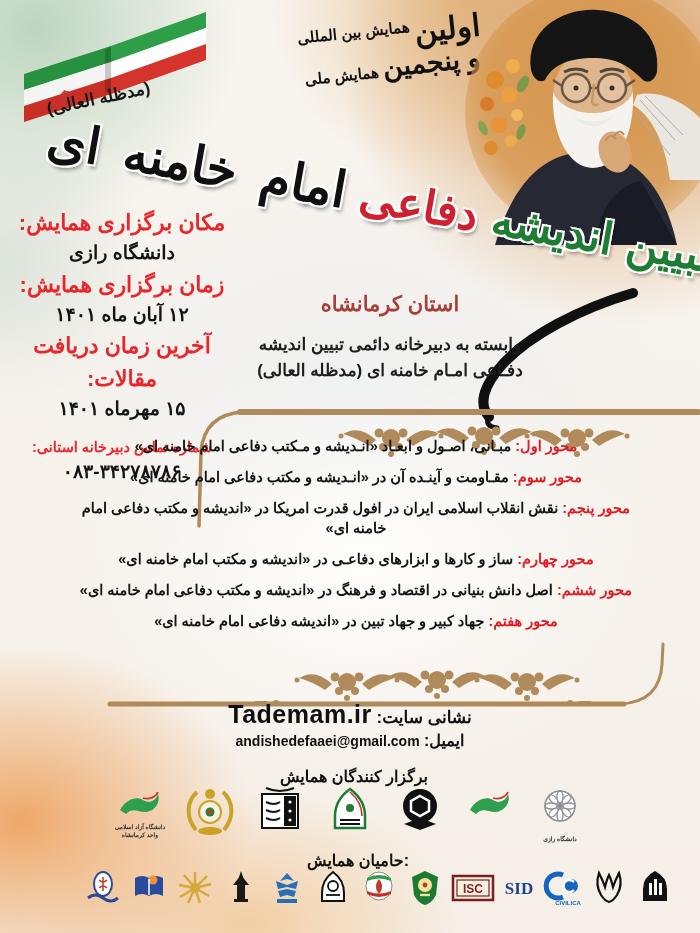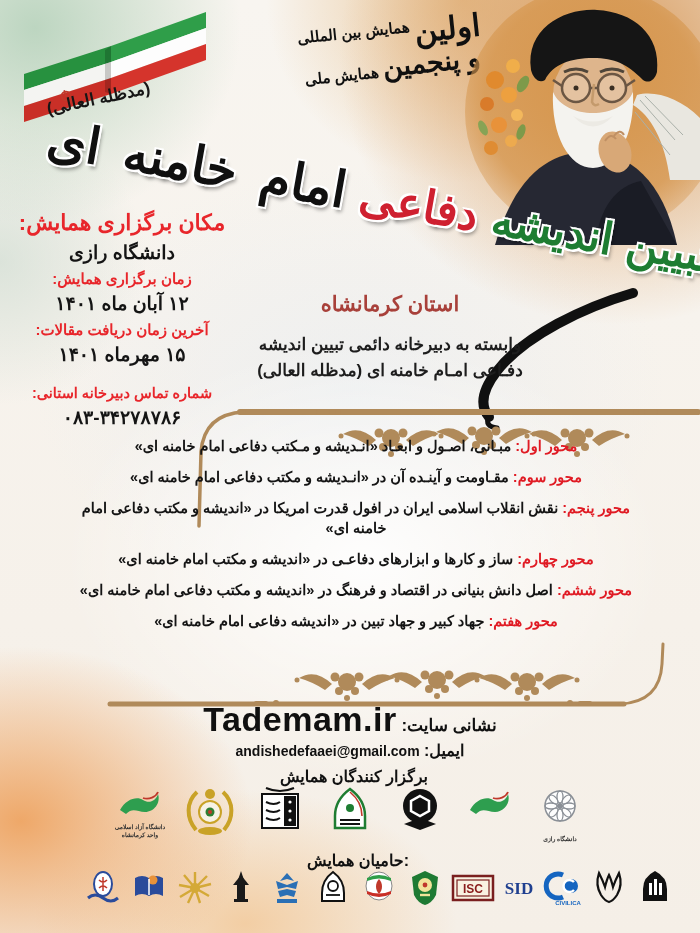--- a/index.html
+++ b/index.html
@@ -34,35 +34,35 @@
   }
   .main-title span{
     text-shadow:-2px -2px 0 #fff, 2px -2px 0 #fff, -2px 2px 0 #fff, 2px 2px 0 #fff, 3px 4px 4px rgba(0,0,0,.35);
   }
   .tw-green{color:#1e7d32; font-size:44px;}
   .tw-red{color:#cf2030; font-size:45px;}
   .tw-black{color:#101010; font-size:50px;}
   
   .info{left:8px; top:206px; width:228px; text-align:center; font-weight:bold; line-height:1.5;}
   .info .red{color:#e8262b; font-size:22px;}
-  .info .red-lg{color:#e8262b; font-size:15px;}
+  .info .red-lg{color:#e8262b; font-size:22px;}
   .info .red-sm{color:#e8262b; font-size:14.5px;margin-top:13px;}
   .info .black{color:#141414; font-size:19px;}
   
   .province-blk{left:238px; top:292px; width:304px; text-align:center;}
   .province{color:#a8403a; font-size:21px; font-weight:bold; margin-bottom:16px;}
   .affil{color:#1d1d1d; font-size:17px; font-weight:bold; line-height:1.55;}
   
   .topics{left:70px; top:437px; width:572px; text-align:center; font-weight:bold;}
   .topic-row{margin-bottom:11.5px; font-size:14.5px; line-height:1.35; color:#141414;}
   .topic-label{color:#e01b24;text-align:right;}
   
   .contact{left:0; top:700px; width:700px; text-align:center; color:#101010; font-weight:bold;}
   .site-line{font-size:17px;}
-  .site-value{font-size:34px; letter-spacing:.5px;}
+  .site-value{font-size:25px; letter-spacing:.5px;}
   .email-line{font-size:16px; margin-top:2px;}
   .email-value{font-size:14px;}
   .organizers-title{left:4px; top:767px; width:700px; text-align:center; font-size:16px; font-weight:bold; color:#111;}
   
   .org-row{left:0; top:786px; width:700px; display:flex; justify-content:center; align-items:flex-start; gap:12px;}
   .org-logo{width:58px; text-align:center;}
   .logo-caption{font-size:6px; color:#333; line-height:1.3; font-weight:bold;}
   .supporters-title{left:8px; top:851px; width:700px; text-align:center; font-size:16px; font-weight:bold; color:#111;}
   .sup-row{left:0; top:869px; width:700px; display:flex; justify-content:center; align-items:center; gap:6px;margin-left:29px;}
   .sup-logo{width:40px; text-align:center;}

